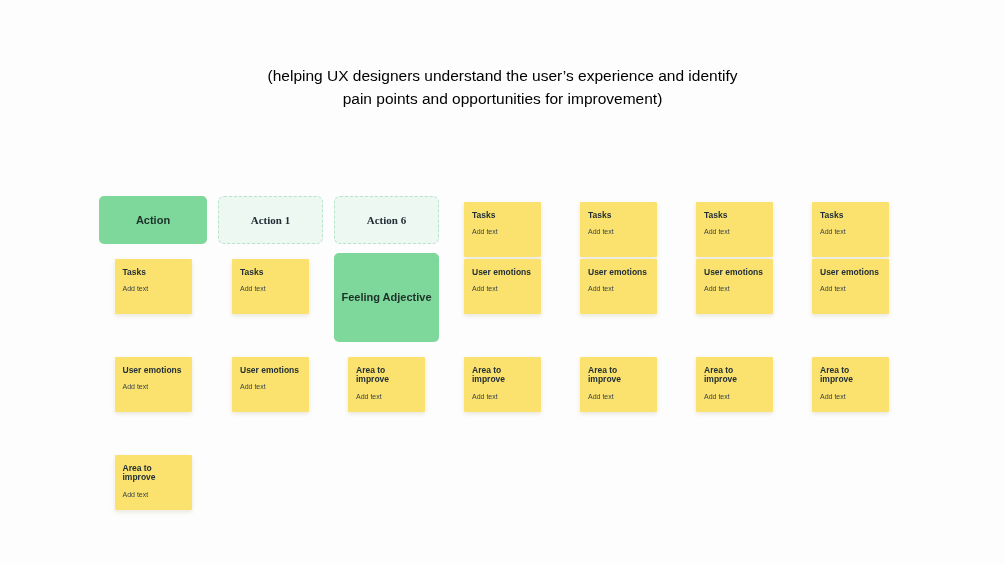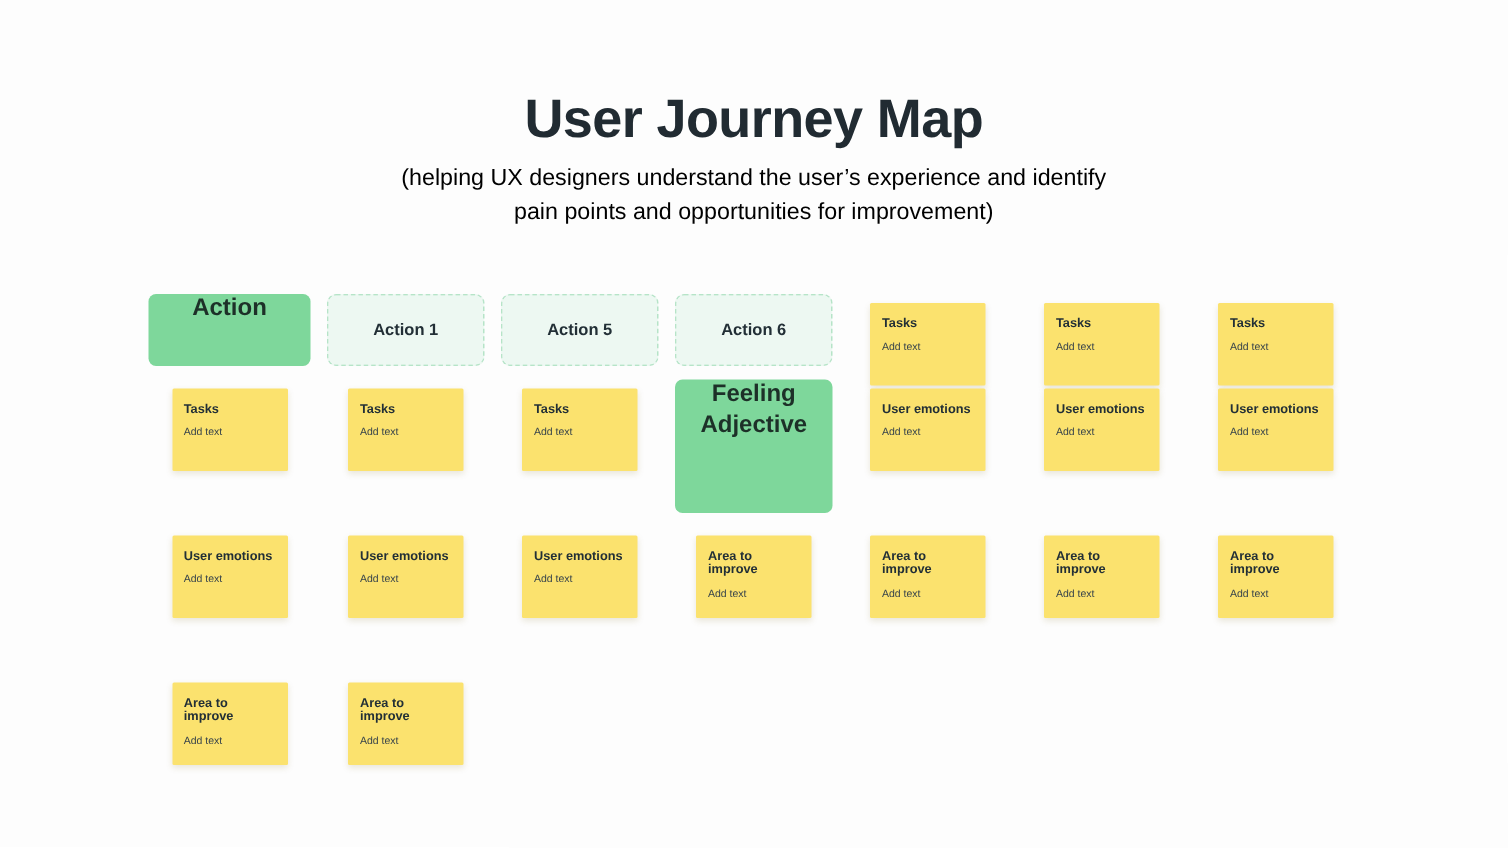--- a/index.html
+++ b/index.html
@@ -21,64 +21,60 @@
   .board{
     position:absolute;left:99px;top:196px;
     display:grid;
     grid-template-columns:108px repeat(6,105px);
     grid-template-rows:48px 89px 89px 89px;
     column-gap:11px;row-gap:9px;
   }
   .rowlabel{
     background:var(--green,#7ED79B);
     border-radius:5px;
-    display:flex;justify-content:center;
+    display:flex;align-items:center;justify-content:center;
     text-align:center;
-    font-weight:700;font-size:16px;line-height:1.3;
+    font-weight:700;font-size:11px;line-height:1.3;
     color:#1D3028;padding:0 6px;
   }
   .colhead{
     background:var(--mint,#EDF8F2);
     border:1px dashed var(--mint_border,#B6E4C8);
     border-radius:6px;box-sizing:border-box;
     display:flex;align-items:center;justify-content:center;
-    font-weight:700;font-size:11px;color:#222F36;
+    font-weight:700;font-size:11px;color:#222F36;font-family:Liberation Serif, serif;
   }
   .cell{display:flex;justify-content:center;align-items:flex-start;}
   .sticky{
     width:77px;height:55px;margin-top:6px;
     background:var(--yellow,#FBE26E);
     border-radius:1px;
     padding:9px 8px;box-sizing:border-box;
     box-shadow:0 2px 4px rgba(120,100,20,0.15);
   }
   .sticky-title{font-size:8.5px;font-weight:700;color:#222F36;margin:0 0 8px 0;line-height:1.1;}
   .sticky-body{font-size:7px;color:#39454B;margin:0;line-height:1.1;}
 </style>
 <title>User Journey Map</title></head>
 <body>
 
 <div class="page">
 
   <div class="header">
-    <h1 class="title">User Journey Map</h1>
     <p class="subtitle">(helping UX designers understand the user’s experience and identify
 pain points and opportunities for improvement)</p>
   </div>
 
   <div class="board">
 
     <div class="rowlabel">
       <span>Action</span>
     </div>
     <div class="colhead">
       <span>Action 1</span>
-    </div>
-    <div class="colhead">
-      <span>Action 5</span>
     </div>
     <div class="colhead">
       <span>Action 6</span>
     </div>
 
     <div class="cell">
         <div class="sticky">
       <p class="sticky-title">Tasks</p>
       <p class="sticky-body">Add text</p>
     </div>

